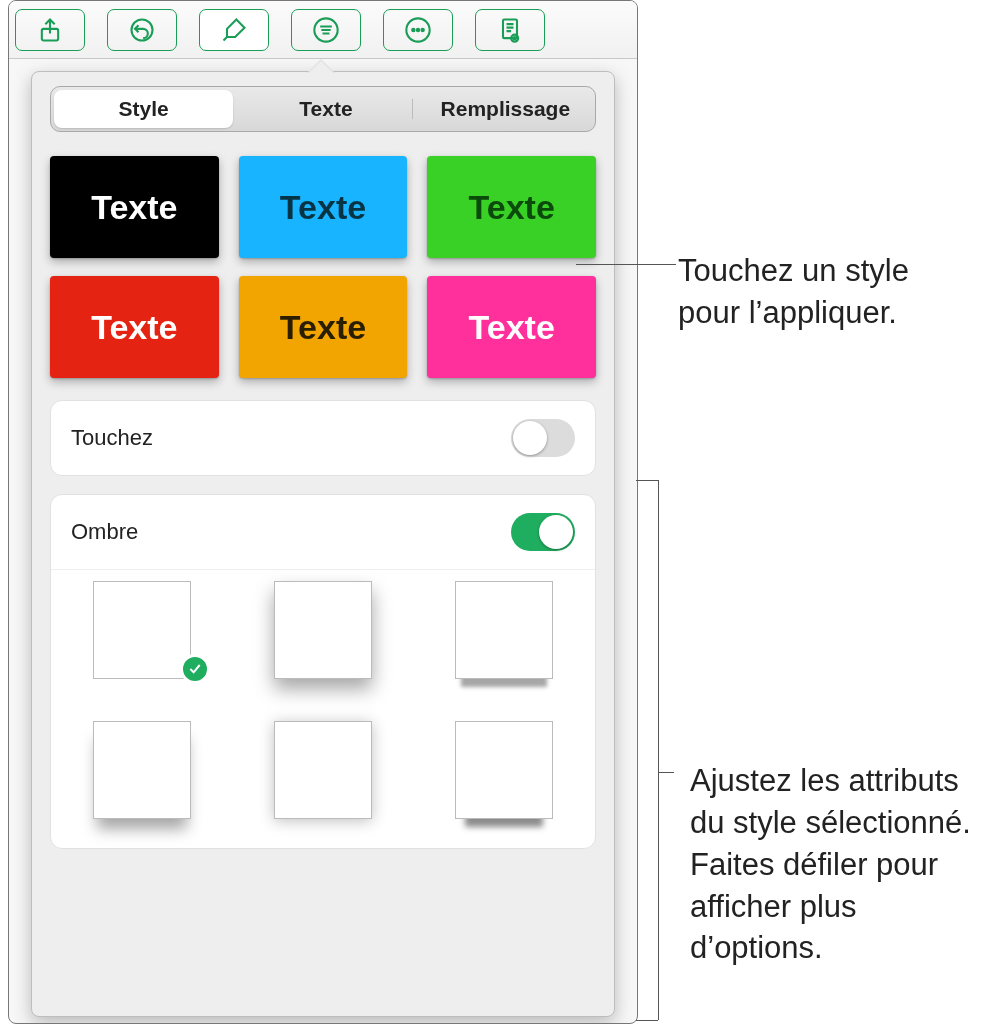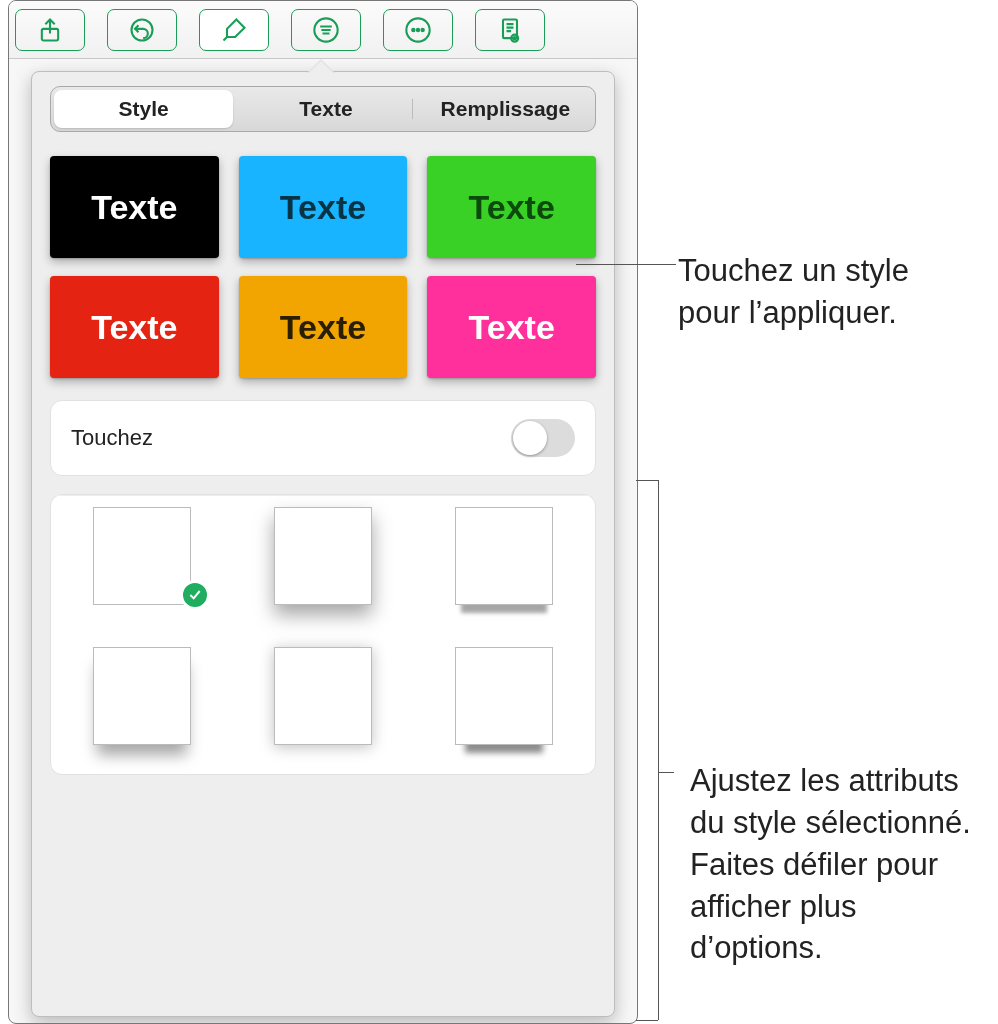--- a/index.html
+++ b/index.html
@@ -308,20 +308,26 @@
     <div class="card">
       <div class="row">
         <div class="row-label">Touchez</div>
         <div class="toggle off">
             <div class="knob"></div>
           </div>
       </div>
     </div>
 
     <div class="card">
+      <div class="row">
+        <div class="row-label">Ombre</div>
+        <div class="toggle on">
+            <div class="knob"></div>
+          </div>
+      </div>
       <div class="shadow-grid">
         <div class="shadow-item sh-1">
           <div class="shadow-box"></div>
           <div class="check-badge">
             <svg viewBox="0 0 24 24">
                 <path d="M5 12l5 5 9-11"></path>
               </svg>
           </div>
         </div>
         <div class="shadow-item sh-2">

